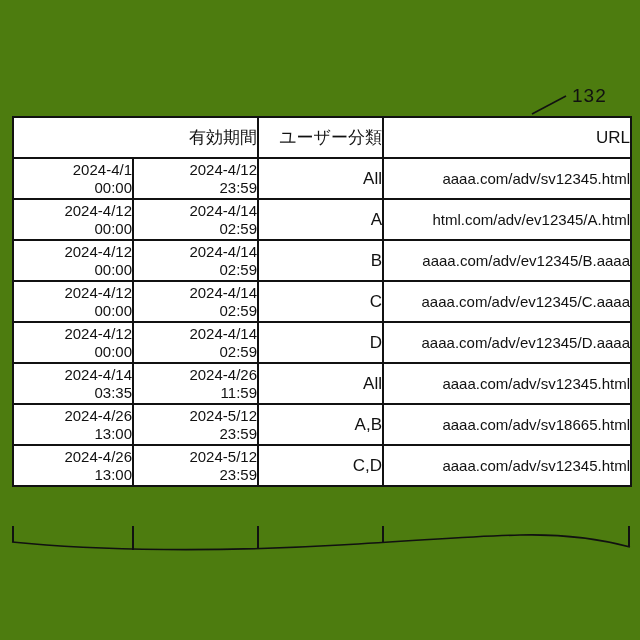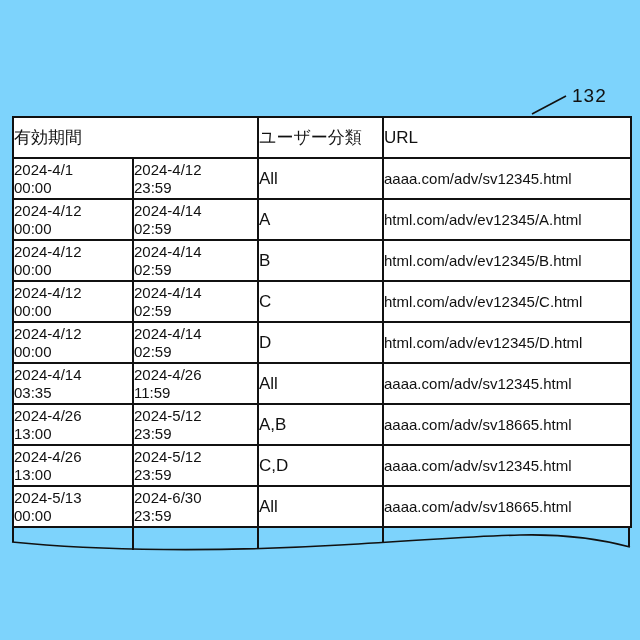--- a/index.html
+++ b/index.html
@@ -9,21 +9,21 @@
     height: 640px;
     background: #ffffff;
     font-family: "Liberation Sans", "DejaVu Sans", sans-serif;
     color: #111111;
     overflow: hidden;
   }
   .page {
     position: relative;
     width: 640px;
     height: 640px;
-    background: #7dd3fc;
+    background: #4d7c0f;
   }
   .ref-label {
     position: absolute;
     left: 572px;
     top: 85px;
     font-size: 19px;
     letter-spacing: 1px;
     color: #111111;
   }
   .overlay {
@@ -41,21 +41,21 @@
     width: 618px;
     border-collapse: collapse;
     table-layout: fixed;
     background: #ffffff;
   }
   table.sched th,
   table.sched td {
     border: 2px solid #111111;
     padding: 0;
     height: 39px;
-    text-align: left;
+    text-align: right;
     vertical-align: middle;
     font-weight: normal;
     overflow: hidden;
     white-space: nowrap;
   }
   table.sched thead th {
     font-size: 17px;
   }
   td.dt {
     font-size: 15px;
@@ -136,47 +136,47 @@
     <tr>
       <td class="dt">
         <span>2024-4/12</span>
         <span>00:00</span>
       </td>
       <td class="dt">
         <span>2024-4/14</span>
         <span>02:59</span>
       </td>
       <td class="cat">B</td>
-      <td class="url">html.com/adv/ev12345/B.html</td>
+      <td class="url">aaaa.com/adv/ev12345/B.aaaa</td>
     </tr>
 
     <tr>
       <td class="dt">
         <span>2024-4/12</span>
         <span>00:00</span>
       </td>
       <td class="dt">
         <span>2024-4/14</span>
         <span>02:59</span>
       </td>
       <td class="cat">C</td>
-      <td class="url">html.com/adv/ev12345/C.html</td>
+      <td class="url">aaaa.com/adv/ev12345/C.aaaa</td>
     </tr>
 
     <tr>
       <td class="dt">
         <span>2024-4/12</span>
         <span>00:00</span>
       </td>
       <td class="dt">
         <span>2024-4/14</span>
         <span>02:59</span>
       </td>
       <td class="cat">D</td>
-      <td class="url">html.com/adv/ev12345/D.html</td>
+      <td class="url">aaaa.com/adv/ev12345/D.aaaa</td>
     </tr>
 
     <tr>
       <td class="dt">
         <span>2024-4/14</span>
         <span>03:35</span>
       </td>
       <td class="dt">
         <span>2024-4/26</span>
         <span>11:59</span>
@@ -204,28 +204,16 @@
         <span>13:00</span>
       </td>
       <td class="dt">
         <span>2024-5/12</span>
         <span>23:59</span>
       </td>
       <td class="cat">C,D</td>
       <td class="url">aaaa.com/adv/sv12345.html</td>
     </tr>
 
-    <tr>
-      <td class="dt">
-        <span>2024-5/13</span>
-        <span>00:00</span>
-      </td>
-      <td class="dt">
-        <span>2024-6/30</span>
-        <span>23:59</span>
-      </td>
-      <td class="cat">All</td>
-      <td class="url">aaaa.com/adv/sv18665.html</td>
-    </tr>
   </tbody>
   </table>
 
 </div>
 
 </body></html>

